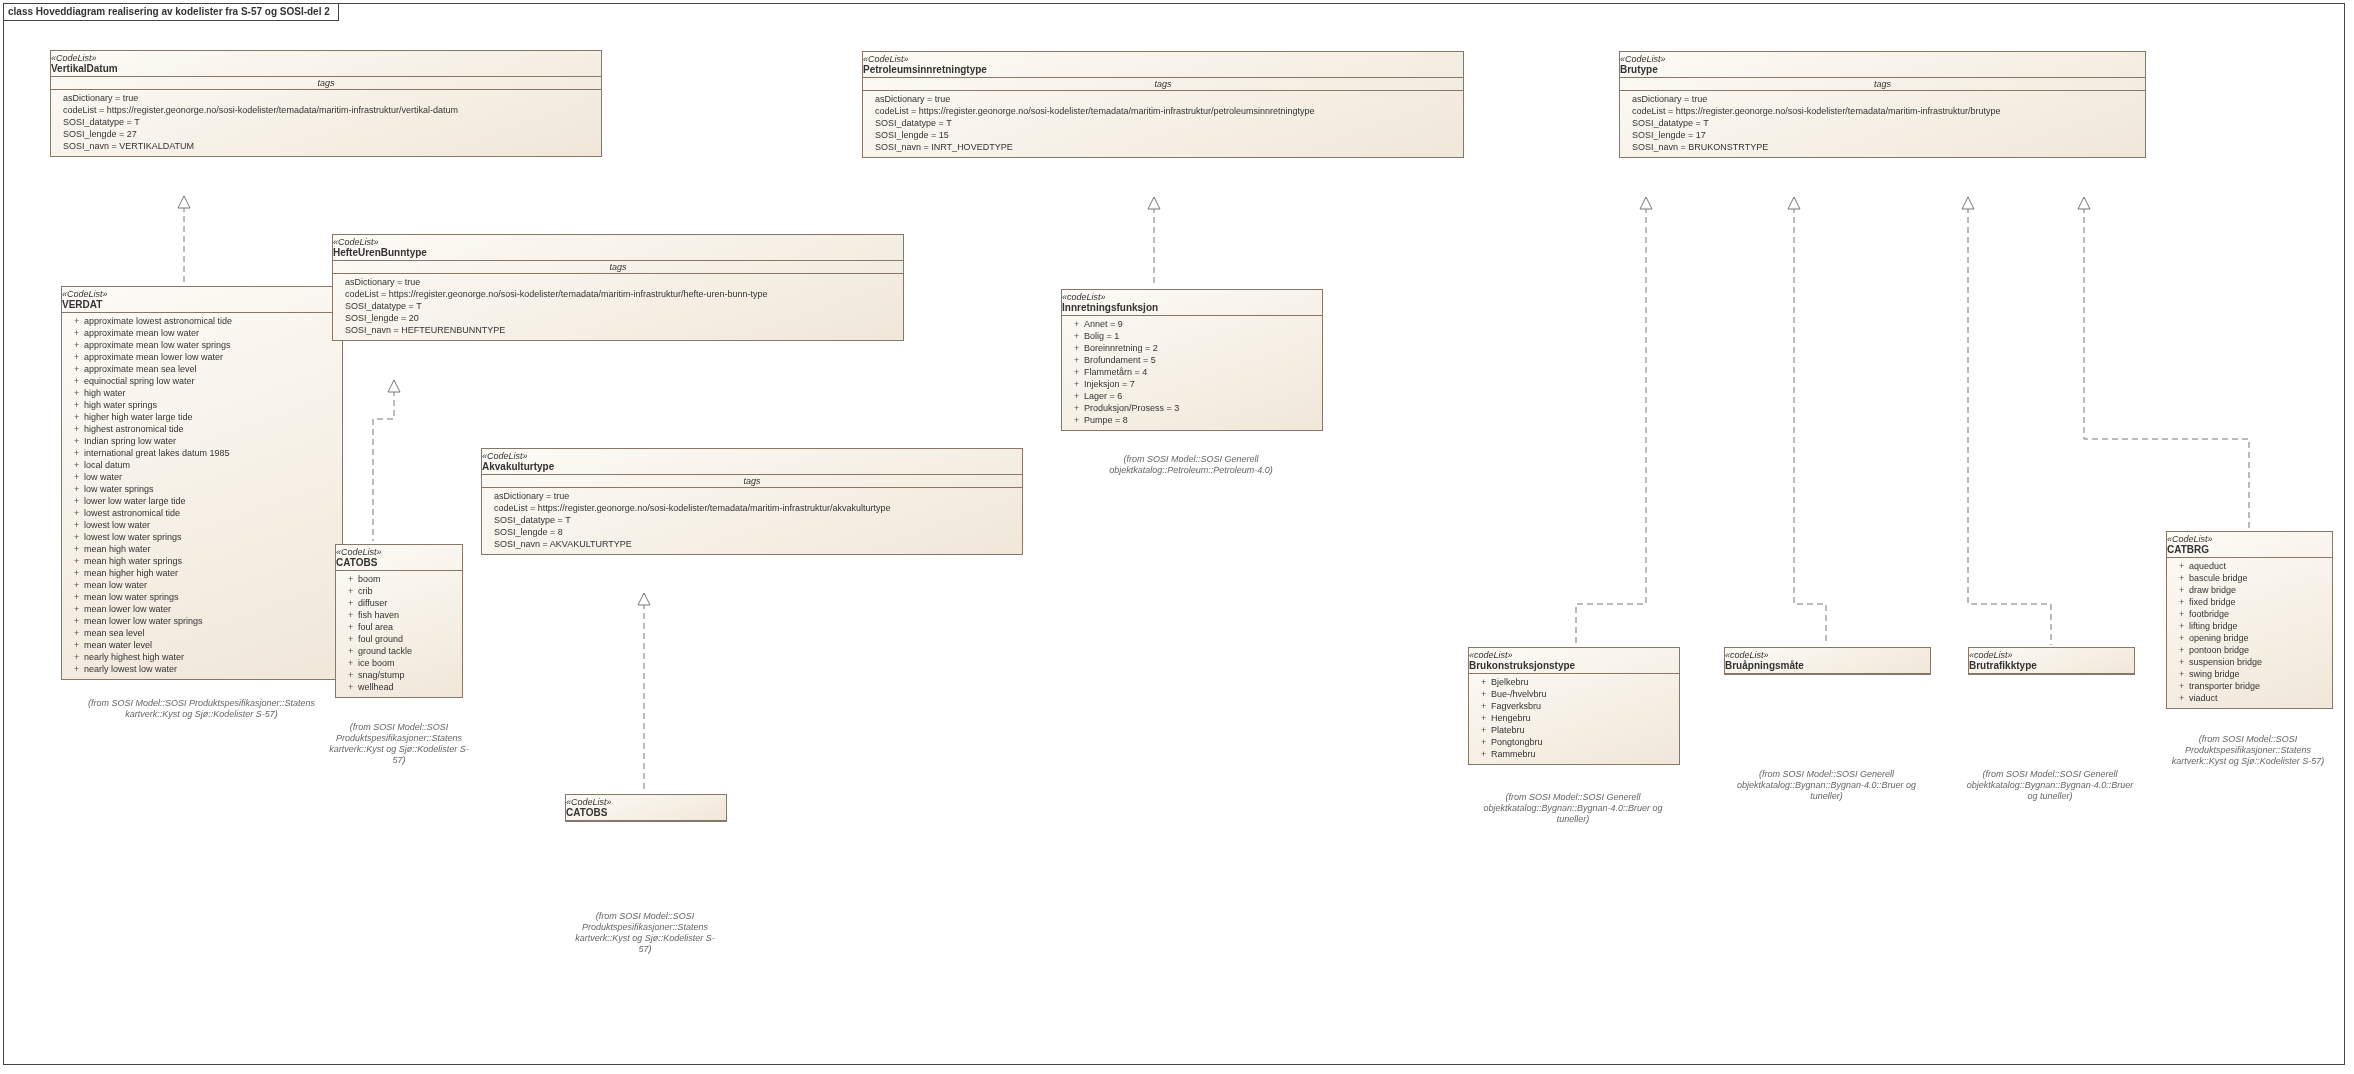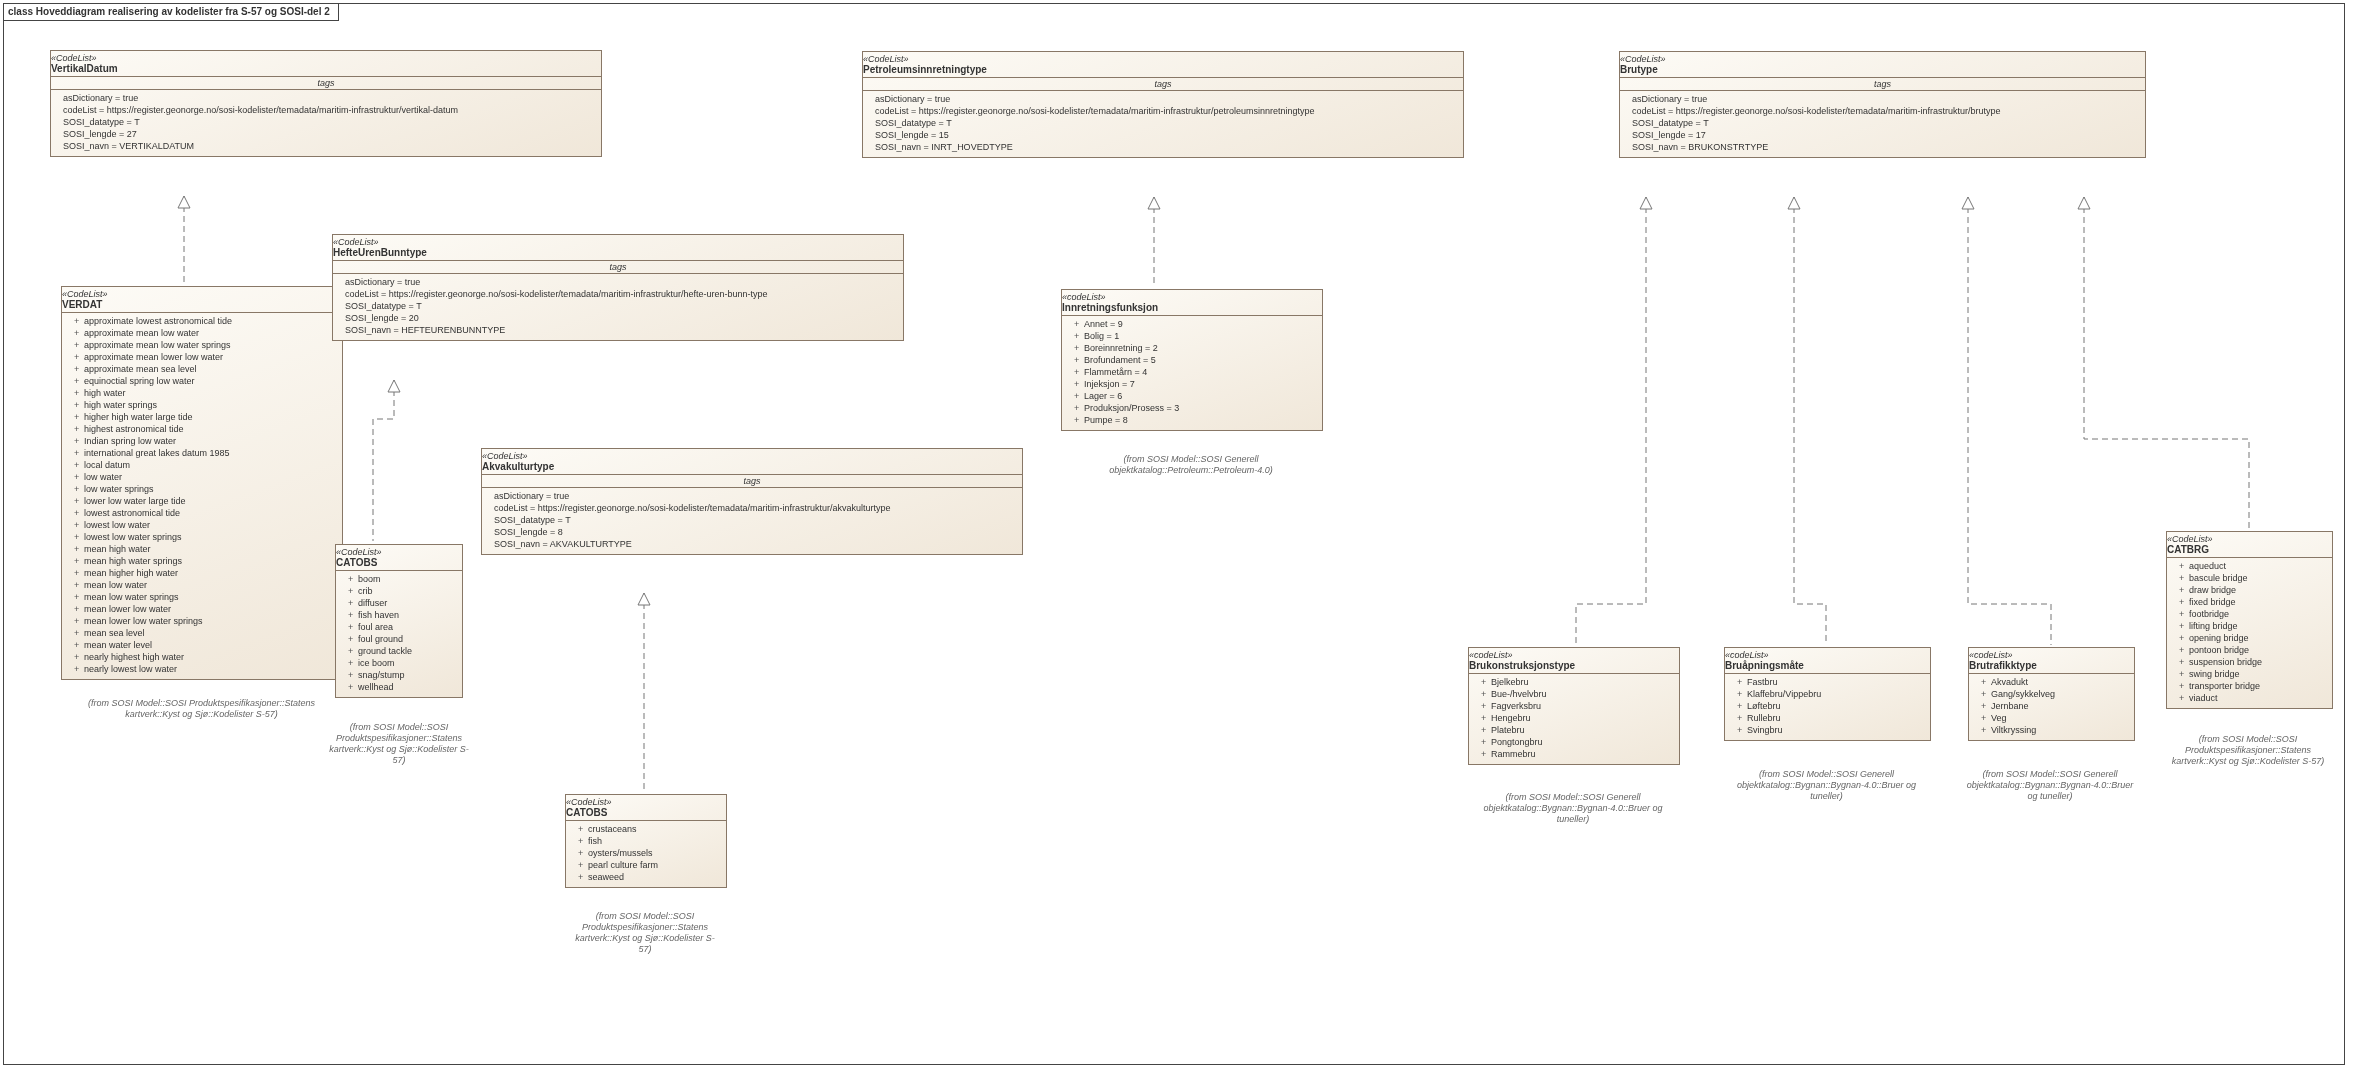--- a/index.html
+++ b/index.html
@@ -202,27 +202,20 @@
       <div>SOSI_lengde = 8</div>
       <div>SOSI_navn = AKVAKULTURTYPE</div>
     </div>
   </div>
 
   <div class="cls" style="left:561px; top:790px; width:160px;">
     <div class="head">
         <div class="stereo">«CodeList»</div>
         <div class="name">CATOBS</div>
       </div>
-    <div class="body" id="catmfa-body">
-        <div><span class="plus">+</span>crustaceans</div>
-        <div><span class="plus">+</span>fish</div>
-        <div><span class="plus">+</span>oysters/mussels</div>
-        <div><span class="plus">+</span>pearl culture farm</div>
-        <div><span class="plus">+</span>seaweed</div>
-      </div>
   </div>
   <div class="note" style="left:565px; top:907px; width:152px;">(from SOSI Model::SOSI Produktspesifikasjoner::Statens kartverk::Kyst og Sjø::Kodelister S-57)</div>
 
   <div class="cls" style="left:858px; top:47px; width:600px;">
     <div class="head">
         <div class="stereo">«CodeList»</div>
         <div class="name">Petroleumsinnretningtype</div>
       </div>
     <div class="tagshead">tags</div>
     <div class="body">
@@ -283,41 +276,27 @@
         <div><span class="plus">+</span>Rammebru</div>
       </div>
   </div>
   <div class="note" style="left:1470px; top:788px; width:198px;">(from SOSI Model::SOSI Generell objektkatalog::Bygnan::Bygnan-4.0::Bruer og tuneller)</div>
 
   <div class="cls" style="left:1720px; top:643px; width:205px;">
     <div class="head">
         <div class="stereo">«codeList»</div>
         <div class="name">Bruåpningsmåte</div>
       </div>
-    <div class="body" id="bruapning-body">
-        <div><span class="plus">+</span>Fastbru</div>
-        <div><span class="plus">+</span>Klaffebru/Vippebru</div>
-        <div><span class="plus">+</span>Løftebru</div>
-        <div><span class="plus">+</span>Rullebru</div>
-        <div><span class="plus">+</span>Svingbru</div>
-      </div>
   </div>
   <div class="note" style="left:1726px; top:765px; width:193px;">(from SOSI Model::SOSI Generell objektkatalog::Bygnan::Bygnan-4.0::Bruer og tuneller)</div>
 
   <div class="cls" style="left:1964px; top:643px; width:165px;">
     <div class="head">
         <div class="stereo">«codeList»</div>
         <div class="name">Brutrafikktype</div>
-      </div>
-    <div class="body" id="brutrafikk-body">
-        <div><span class="plus">+</span>Akvadukt</div>
-        <div><span class="plus">+</span>Gang/sykkelveg</div>
-        <div><span class="plus">+</span>Jernbane</div>
-        <div><span class="plus">+</span>Veg</div>
-        <div><span class="plus">+</span>Viltkryssing</div>
       </div>
   </div>
   <div class="note" style="left:1960px; top:765px; width:172px;">(from SOSI Model::SOSI Generell objektkatalog::Bygnan::Bygnan-4.0::Bruer og tuneller)</div>
 
   <div class="cls" style="left:2162px; top:527px; width:165px;">
     <div class="head">
         <div class="stereo">«CodeList»</div>
         <div class="name">CATBRG</div>
       </div>
     <div class="body" id="catbrg-body">

